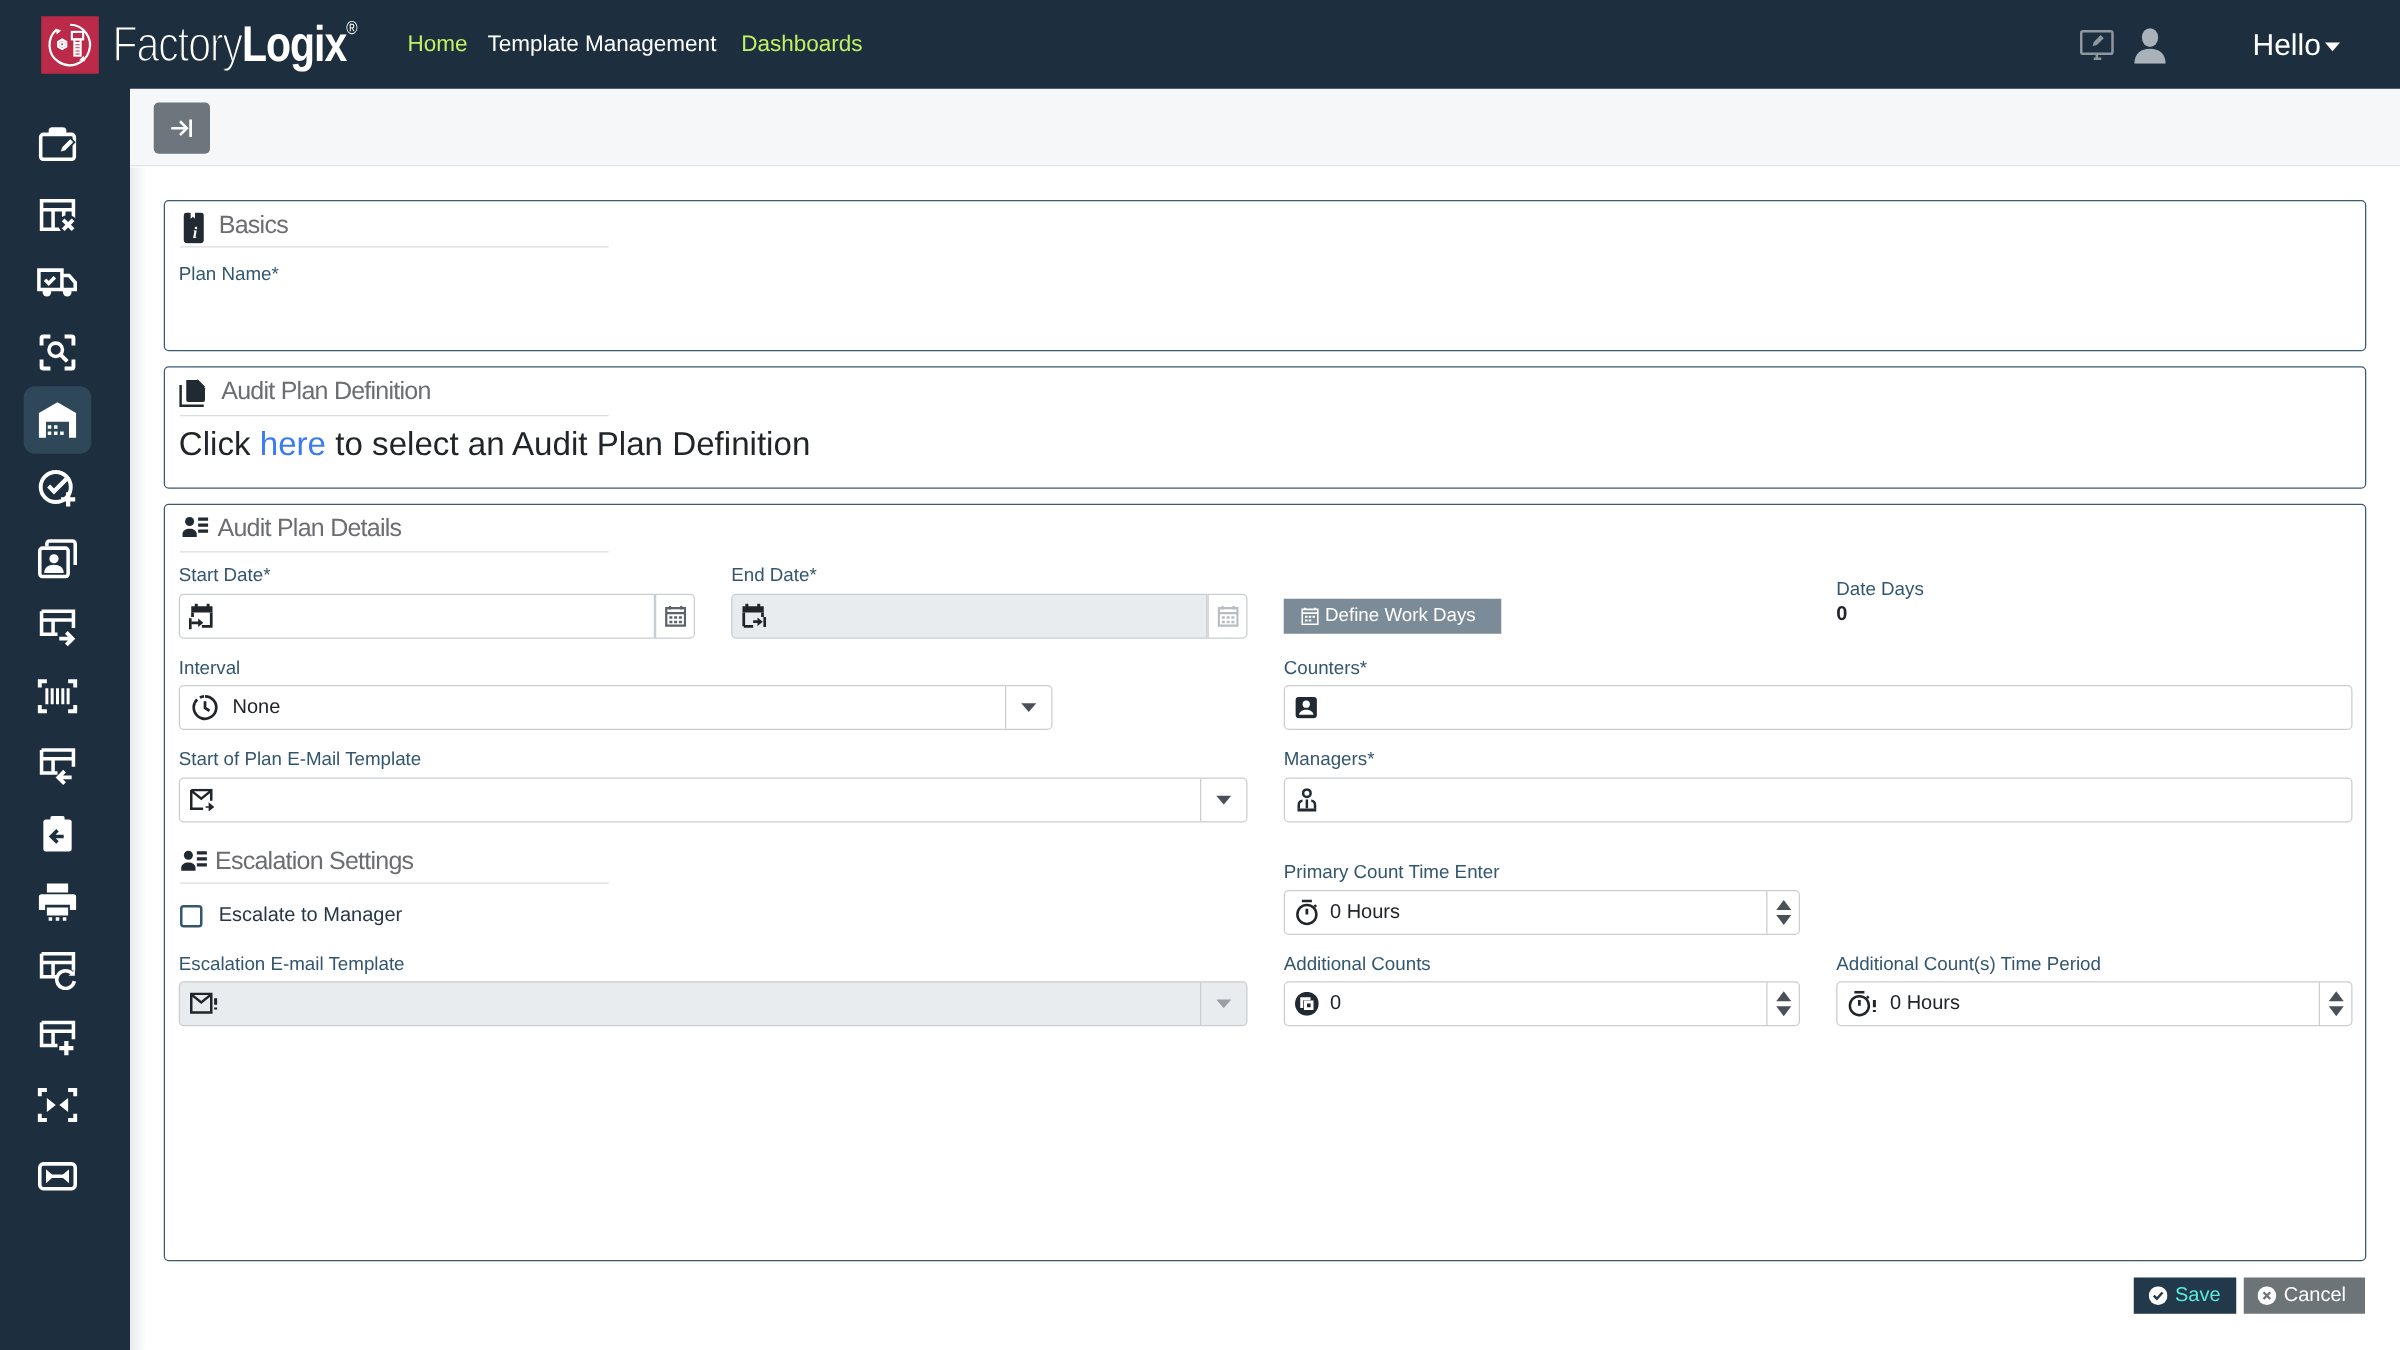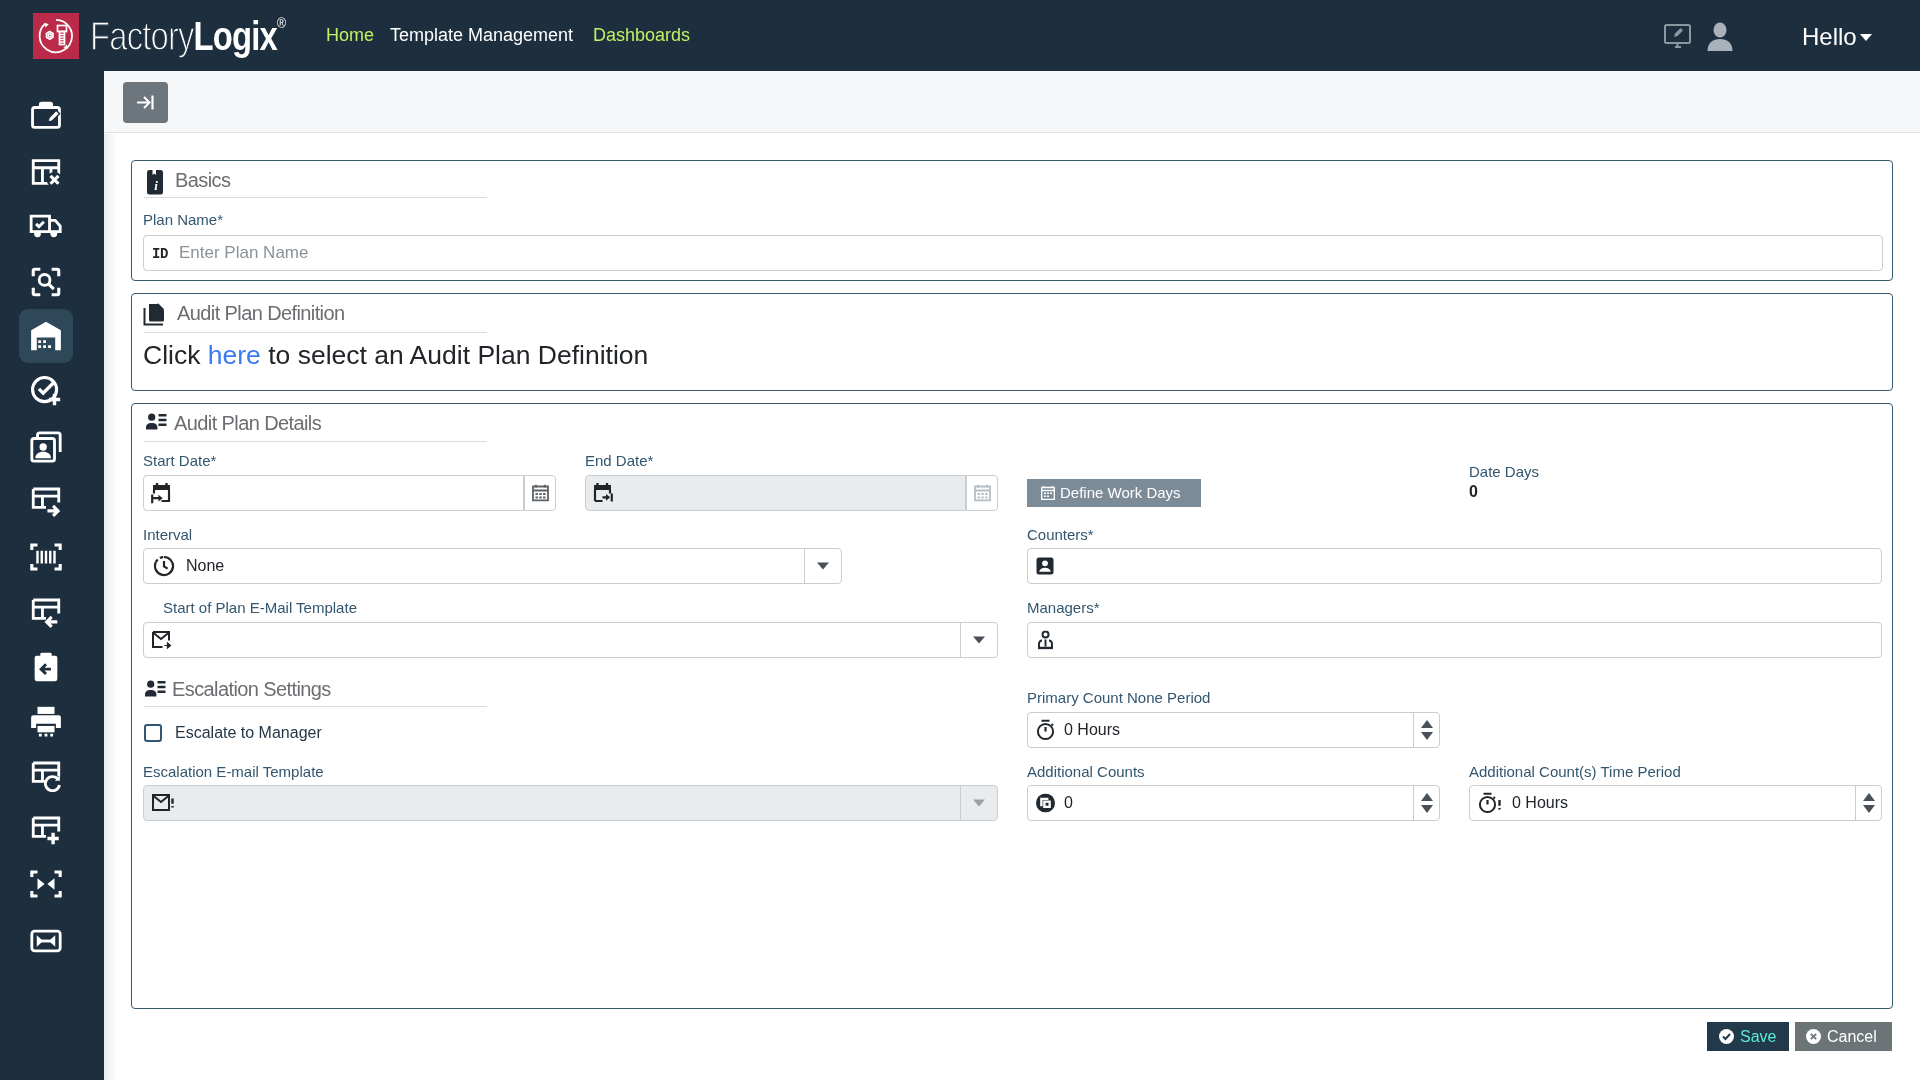--- a/index.html
+++ b/index.html
@@ -163,24 +163,20 @@
 </div>
 
 <div class="panel" style="top:160px; height:121px;">
   <svg style="position:absolute; left:14px; top:9px;" width="18" height="25" viewBox="0 0 18 25">
       <path d="M3 0h3.5v5l1.75-1.6L10 5V0h4.5A2.5 2.5 0 0 1 17 2.5v19.5a2.5 2.5 0 0 1-2.5 2.5h-11A2.5 2.5 0 0 1 1 22V2.5A2.5 2.5 0 0 1 3 0z" fill="#212a33"></path>
       <text x="10" y="20" font-size="13" font-style="italic" font-weight="bold" font-family="Liberation Serif, serif" fill="#fff" text-anchor="middle">i</text>
     </svg>
   <div class="ptitle" style="left:43px; top:8px;">Basics</div>
   <div class="phr" style="top:36px;"></div>
   <div class="lbl" style="left:11px; top:50px;">Plan Name*</div>
-  <div class="inp" style="left:11px; top:74px; width:1740px;">
-    <span style="position:absolute; left:8px; top:10px; font-family:'Liberation Mono',monospace; font-weight:bold; font-size:14px; color:#212529; letter-spacing:-0.5px;">ID</span>
-    <span style="position:absolute; left:35px; top:50%; transform:translateY(-50%); font-size:17px; color:#8a9299;">Enter Plan Name</span>
-  </div>
 </div>
 
 <div class="panel" style="top:293px; height:98px;">
   <svg style="position:absolute; left:11px; top:9px;" width="24" height="24" viewBox="0 0 24 24">
       <path d="M1.5 5v16.5H20" fill="none" stroke="#212a33" stroke-width="2"></path>
       <path d="M6 1h8.5L21 7.5v9.5a1.5 1.5 0 0 1-1.5 1.5h-12A1.5 1.5 0 0 1 6 17z" fill="#212a33"></path>
       <path d="M14.7 0.4h6.9v6.9z" fill="#fff"></path>
       <path d="M14.5 1l6 6" stroke="#212a33" stroke-width="1.8"></path>
     </svg>
   <div class="ptitle" style="left:45px; top:8px;">Audit Plan Definition</div>
@@ -267,21 +263,21 @@
 
   <div class="lbl" style="left:895px; top:122px;">Counters*</div>
   <div class="inp" style="left:895px; top:144px; width:855px;">
     <svg class="fico" style="left:8px;" width="18" height="18" viewBox="0 0 18 18">
         <rect x="0.5" y="0.5" width="17" height="17" rx="2.5" fill="#212a33"></rect>
         <circle cx="9" cy="6.3" r="2.9" fill="#fff"></circle>
         <path d="M3.2 14.8c0.5-2.8 2.9-4 5.8-4s5.3 1.2 5.8 4z" fill="#fff"></path>
       </svg>
   </div>
 
-  <div class="lbl" style="left:11px; top:195px;margin-left:20px;">Start of Plan E-Mail Template</div>
+  <div class="lbl" style="left:11px; top:195px;">Start of Plan E-Mail Template</div>
   <div class="inp" style="left:11px; top:218px; width:855px;">
     <svg class="fico" style="left:8px;" width="21" height="18" viewBox="0 0 21 18">
         <path d="M1 1h16v8.5M1 1v15h9.5M1 1.5l8 6.5 8-6.5" fill="none" stroke="#212529" stroke-width="2"></path>
         <path d="M12.5 14.5h5M15.5 12l3 2.5-3 2.5z" fill="#212529" stroke="#212529" stroke-width="1.2"></path>
       </svg>
     <div class="seln">
         <div class="caret"></div>
       </div>
   </div>
 
@@ -298,21 +294,21 @@
       <circle cx="6.7" cy="4.2" r="3.6" fill="#212a33"></circle>
       <path d="M1 16.5v-2.3c0-2.8 2.5-4.3 5.7-4.3s5.7 1.5 5.7 4.3v2.3z" fill="#212a33"></path>
       <path d="M13.5 2.2h8M13.5 7h8M13.5 11.8h8" stroke="#212a33" stroke-width="2.6"></path>
     </svg>
   <div class="ptitle" style="left:40px; top:274px;">Escalation Settings</div>
   <div class="phr" style="top:302px;"></div>
 
   <div style="position:absolute; left:12px; top:320px; width:18px; height:18px; border:2px solid #35566f; border-radius:3px; background:#fff;"></div>
   <div style="position:absolute; left:43px; top:320px; font-size:16px; color:#253746;">Escalate to Manager</div>
 
-  <div class="lbl" style="left:895px; top:285px;">Primary Count None Period</div>
+  <div class="lbl" style="left:895px; top:285px;">Primary Count Time Enter</div>
   <div class="inp" style="left:895px; top:308px; width:413px;">
     <svg class="fico" style="left:8px;" width="19" height="21" viewBox="0 0 19 21">
         <path d="M5.5 1.2h8" stroke="#212529" stroke-width="2.2"></path>
         <circle cx="9.5" cy="12" r="7.6" fill="none" stroke="#212529" stroke-width="2"></circle>
         <path d="M9.5 7.5V12" stroke="#212529" stroke-width="2.2"></path>
         <path d="M15.5 4.5l1.5 1.5" stroke="#212529" stroke-width="1.8"></path>
       </svg>
     <span class="itext" style="left:36px;">0 Hours</span>
     <div class="spinbtns">
         <div class="up"></div>

